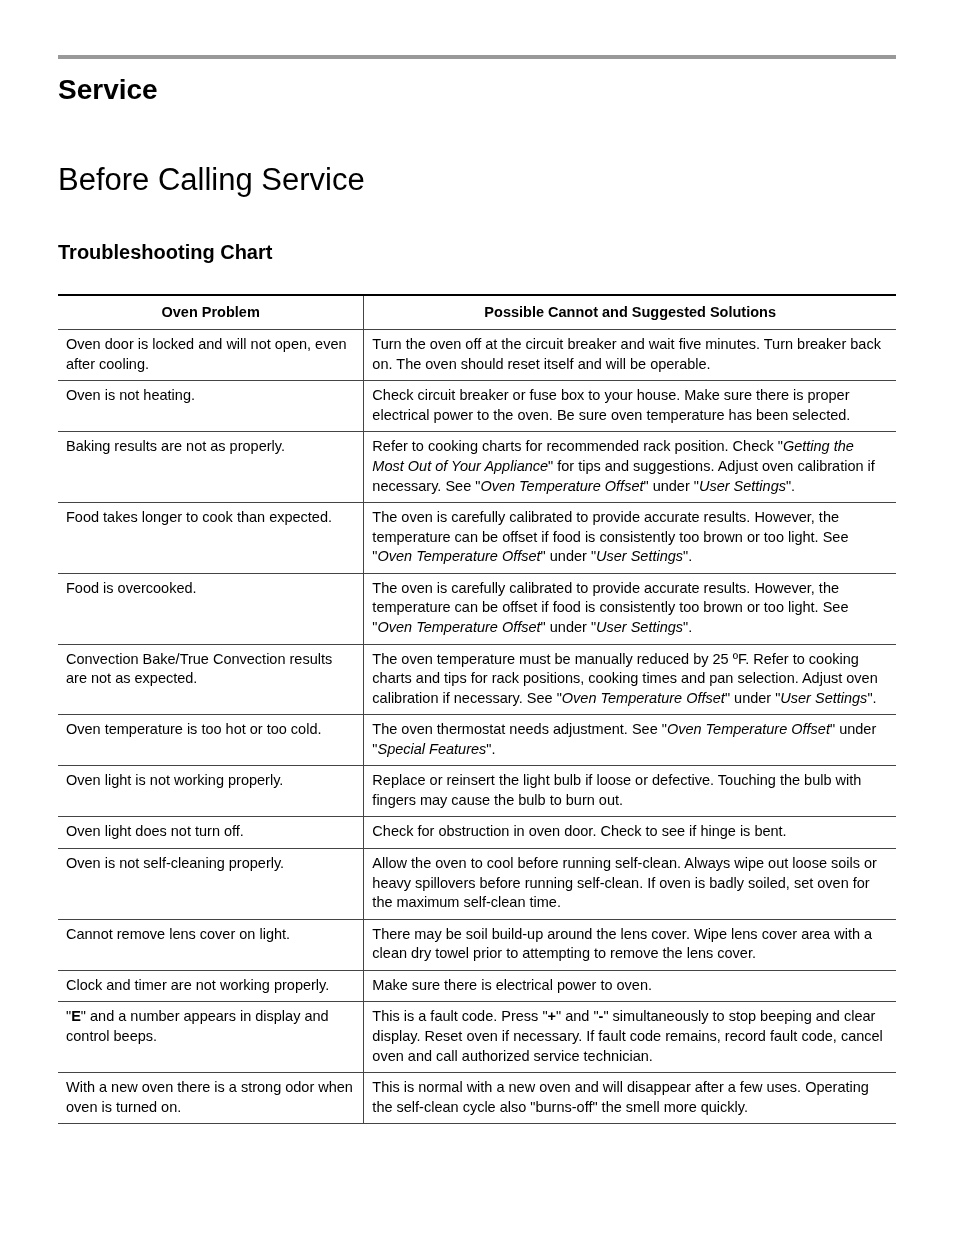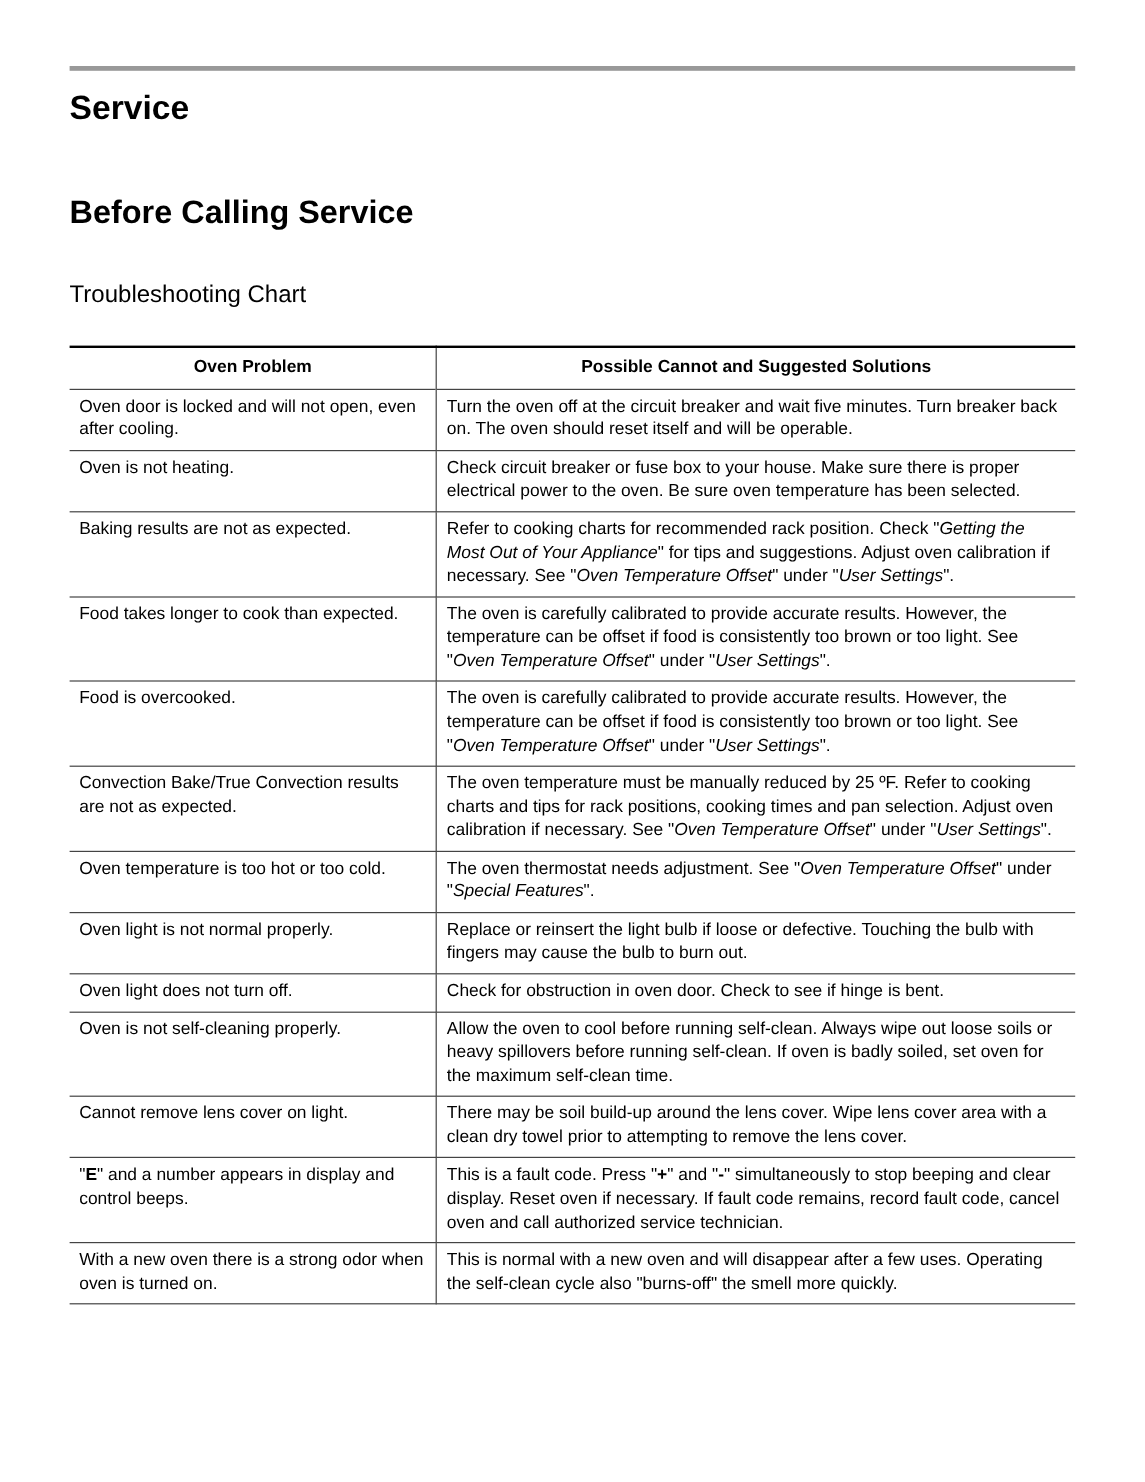--- a/index.html
+++ b/index.html
@@ -16,27 +16,27 @@
       border: none;
       border-top: 4px solid #999;
       margin: 0 0 12px 0;
     }
     h1 {
       font-size: 28px;
       font-weight: bold;
       margin: 0 0 50px 0;
     }
     h2 {
-      font-size: 27px;
-      font-weight: bold;
+      font-size: 31px;
+      font-weight: normal;
       margin: 0 0 38px 0;
     }
     h3 {
       font-size: 20px;
-      font-weight: normal;
+      font-weight: bold;
       margin: 4px 0 28px 0;
     }
     table {
       width: 100%;
       border-collapse: collapse;
       font-size: 14.5px;
     }
     thead tr {
       border-top: 2px solid #000;
       border-bottom: 1px solid #444;
@@ -84,56 +84,60 @@
   <tbody id="tbody">
       <tr>
         <td class="col-problem">Oven door is locked and will not open, even after cooling.</td>
         <td>Turn the oven off at the circuit breaker and wait five minutes. Turn breaker back on. The oven should reset itself and will be operable.</td>
       </tr>
       <tr>
         <td class="col-problem">Oven is not heating.</td>
         <td>Check circuit breaker or fuse box to your house. Make sure there is proper electrical power to the oven. Be sure oven temperature has been selected.</td>
       </tr>
       <tr>
-        <td class="col-problem">Baking results are not as expected.</td>
+        <td class="col-problem">Baking results are not as properly.</td>
         <td>Refer to cooking charts for recommended rack position. Check "<span class="italic">Getting the Most Out of Your Appliance</span>" for tips and suggestions. Adjust oven calibration if necessary. See "<span class="italic">Oven Temperature Offset</span>" under "<span class="italic">User Settings</span>".</td>
       </tr>
       <tr>
         <td class="col-problem">Food takes longer to cook than expected.</td>
         <td>The oven is carefully calibrated to provide accurate results. However, the temperature can be offset if food is consistently too brown or too light. See "<span class="italic">Oven Temperature Offset</span>" under "<span class="italic">User Settings</span>".</td>
       </tr>
       <tr>
         <td class="col-problem">Food is overcooked.</td>
         <td>The oven is carefully calibrated to provide accurate results. However, the temperature can be offset if food is consistently too brown or too light. See "<span class="italic">Oven Temperature Offset</span>" under "<span class="italic">User Settings</span>".</td>
       </tr>
       <tr>
         <td class="col-problem">Convection Bake/True Convection results are not as expected.</td>
         <td>The oven temperature must be manually reduced by 25 ºF. Refer to cooking charts and tips for rack positions, cooking times and pan selection. Adjust oven calibration if necessary. See "<span class="italic">Oven Temperature Offset</span>" under "<span class="italic">User Settings</span>".</td>
       </tr>
       <tr>
         <td class="col-problem">Oven temperature is too hot or too cold.</td>
         <td>The oven thermostat needs adjustment. See "<span class="italic">Oven Temperature Offset</span>" under "<span class="italic">Special Features</span>".</td>
       </tr>
       <tr>
-        <td class="col-problem">Oven light is not normal properly.</td>
+        <td class="col-problem">Oven light is not working properly.</td>
         <td>Replace or reinsert the light bulb if loose or defective. Touching the bulb with fingers may cause the bulb to burn out.</td>
       </tr>
       <tr>
         <td class="col-problem">Oven light does not turn off.</td>
         <td>Check for obstruction in oven door. Check to see if hinge is bent.</td>
       </tr>
       <tr>
         <td class="col-problem">Oven is not self-cleaning properly.</td>
         <td>Allow the oven to cool before running self-clean. Always wipe out loose soils or heavy spillovers before running self-clean. If oven is badly soiled, set oven for the maximum self-clean time.</td>
       </tr>
       <tr>
         <td class="col-problem">Cannot remove lens cover on light.</td>
         <td>There may be soil build-up around the lens cover. Wipe lens cover area with a clean dry towel prior to attempting to remove the lens cover.</td>
       </tr>
       <tr>
+        <td class="col-problem">Clock and timer are not working properly.</td>
+        <td>Make sure there is electrical power to oven.</td>
+      </tr>
+      <tr>
         <td class="col-problem">"<span class="bold">E</span>" and a number appears in display and control beeps.</td>
         <td>This is a fault code. Press "<span class="bold">+</span>" and "<span class="bold">-</span>" simultaneously to stop beeping and clear display. Reset oven if necessary. If fault code remains, record fault code, cancel oven and call authorized service technician.</td>
       </tr>
       <tr>
         <td class="col-problem">With a new oven there is a strong odor when oven is turned on.</td>
         <td>This is normal with a new oven and will disappear after a few uses. Operating the self-clean cycle also "burns-off" the smell more quickly.</td>
       </tr>
     </tbody>
 </table>
 

